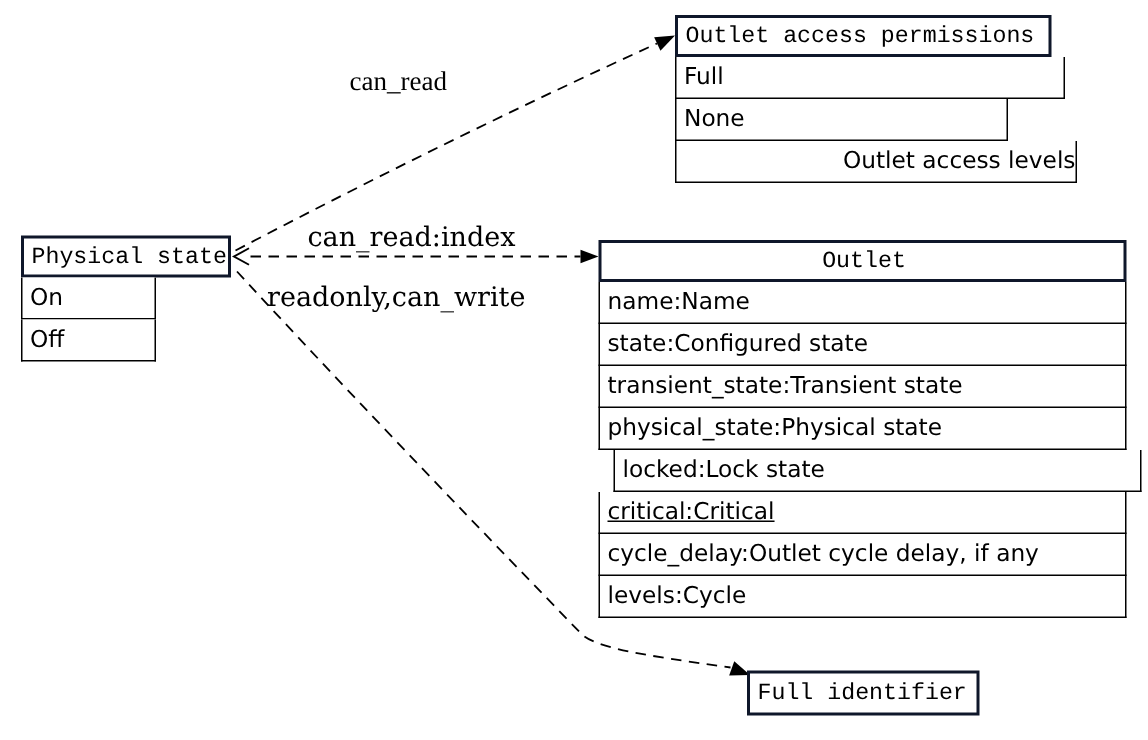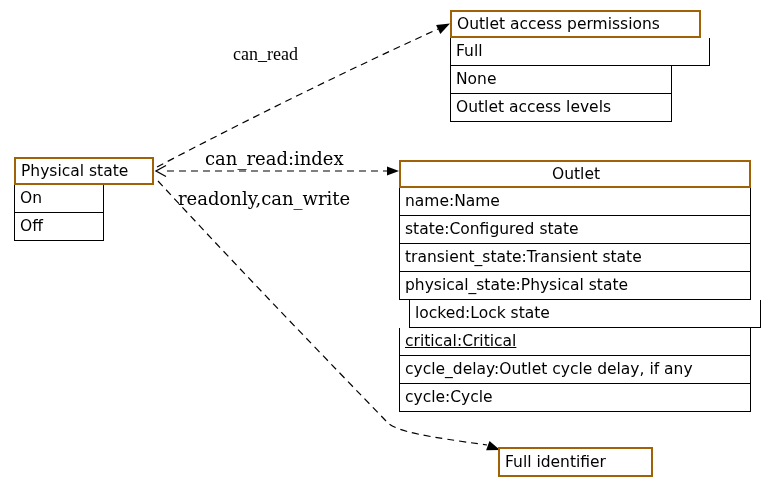--- a/index.html
+++ b/index.html
@@ -21,22 +21,23 @@
     position: absolute;
     box-sizing: border-box;
     background: #ffffff;
     color: #000000;
     font-size: 15.5px;
     line-height: 24px;
     white-space: nowrap;
     overflow: hidden;
   }
   .node-header {
-    border: 2px solid #a16207;
+    border: 2px solid #0f172a;
     padding: 0 0 0 5px;
+    font-family: Liberation Mono, monospace;
   }
   .node-row {
     border: 1px solid #000000;
     border-top: none;
     padding: 0 0 0 5px;
     line-height: 26px;
   }
   .centered { text-align: center; padding-left: 2px; }
   .edge-label {
     position: absolute;
@@ -65,31 +66,31 @@
     <polygon points="500,450 486.1,450.3 489.5,440.9" fill="#000000"></polygon>
   </svg>
 
   <div class="node-header" style="left:14px;top:157px;width:140px;height:28px;">Physical state</div>
   <div class="node-row" style="left:14px;top:185px;width:90px;height:28px;">On</div>
   <div class="node-row" style="left:14px;top:213px;width:90px;height:28px;">Off</div>
 
   <div class="node-header" style="left:450px;top:10px;width:251px;height:28px;">Outlet access permissions</div>
   <div class="node-row" style="left:450px;top:38px;width:260px;height:28px;">Full</div>
   <div class="node-row" style="left:450px;top:66px;width:222px;height:28px;">None</div>
-  <div class="node-row" style="left:450px;top:94px;width:222px;height:28px;">Outlet access levels</div>
+  <div class="node-row" style="left:450px;top:94px;width:268px;height:28px;text-align:right;">Outlet access levels</div>
 
   <div class="node-header centered" style="left:399px;top:160px;width:352px;height:28px;">Outlet</div>
   <div class="node-row" style="left:399px;top:188px;width:352px;height:28px;">name:Name</div>
   <div class="node-row" style="left:399px;top:216px;width:352px;height:28px;">state:Configured state</div>
   <div class="node-row" style="left:399px;top:244px;width:352px;height:28px;">transient_state:Transient state</div>
   <div class="node-row" style="left:399px;top:272px;width:352px;height:28px;">physical_state:Physical state</div>
   <div class="node-row" style="left:399px;top:300px;width:352px;height:28px;margin-left:10px;">locked:Lock state</div>
   <div class="node-row" style="left:399px;top:328px;width:352px;height:28px;text-decoration:underline;">critical:Critical</div>
   <div class="node-row" style="left:399px;top:356px;width:352px;height:28px;">cycle_delay:Outlet cycle delay, if any</div>
-  <div class="node-row" style="left:399px;top:384px;width:352px;height:28px;">cycle:Cycle</div>
+  <div class="node-row" style="left:399px;top:384px;width:352px;height:28px;">levels:Cycle</div>
 
   <div class="node-header" style="left:498px;top:447px;width:155px;height:30px;line-height:26px;">Full identifier</div>
 
   <div class="edge-label" style="left:233px;top:44px;font-family:Liberation Serif, serif;">can_read</div>
   <div class="edge-label" style="left:205px;top:149px;">can_read:index</div>
   <div class="edge-label" style="left:178px;top:189px;">readonly,can_write</div>
 
 </div>
 
 </body></html>

